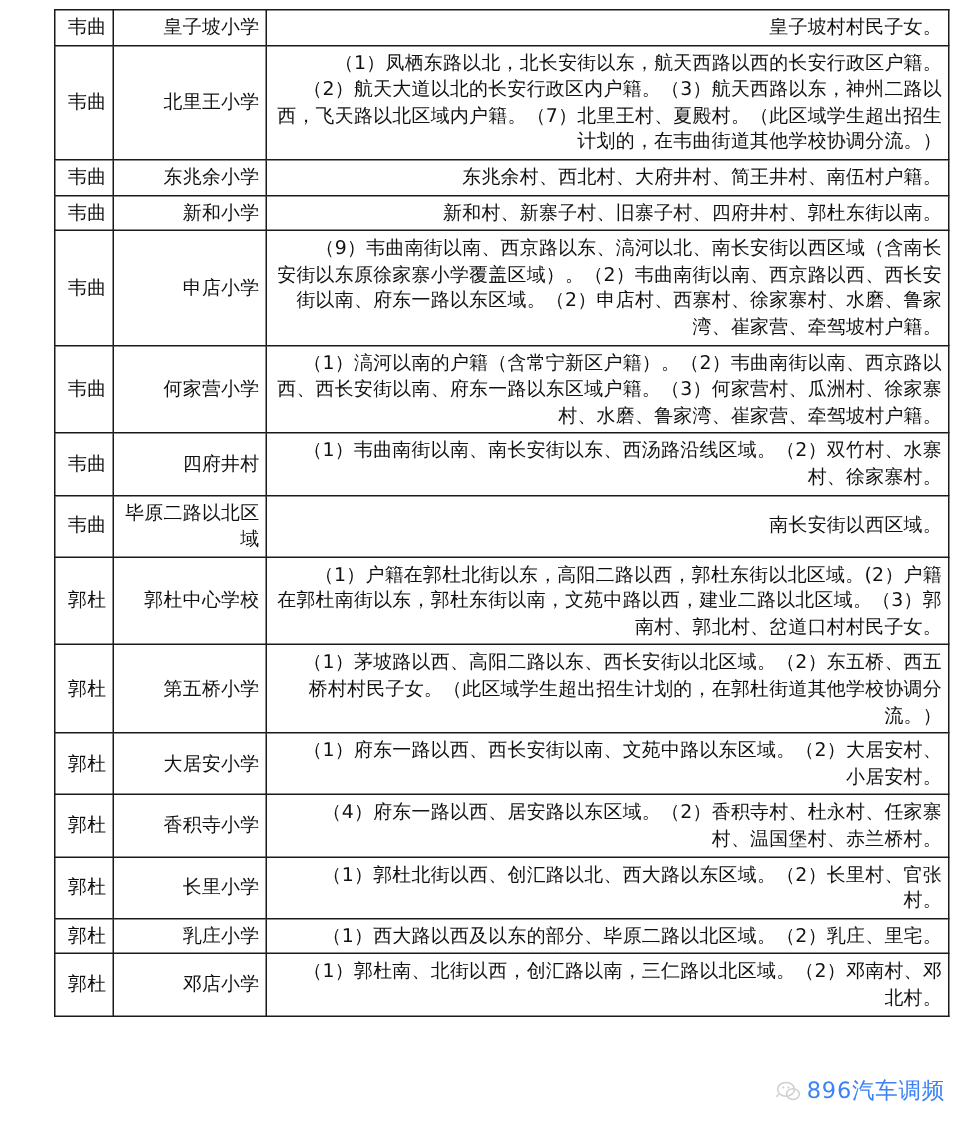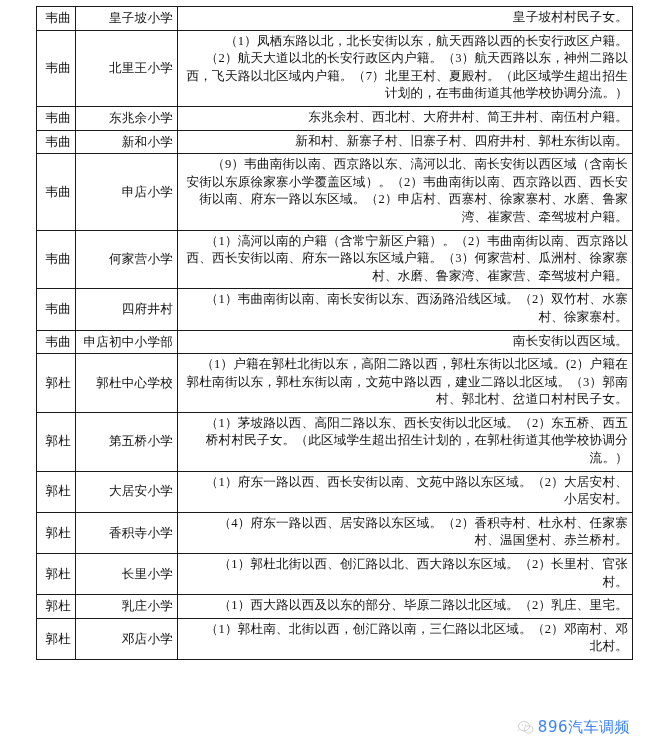--- a/index.html
+++ b/index.html
@@ -54,21 +54,20 @@
   td.cell-school {
     text-align: left;
     padding-left: 6px;
     letter-spacing: 0.6px;
   }
   td.cell-scope {
     text-align: justify;
     text-justify: inter-ideograph;
     padding-left: 5px;
     padding-right: 3px;
-    font-family: Liberation Serif, serif;
   }
   td.cell-scope.indent > span {
     display: block;
     text-indent: 1.5em;
   }
   td.cell-scope.noindent > span {
     display: block;
     text-indent: 0;
   }
 
@@ -155,21 +154,21 @@
         </tr>
         <tr>
           <td class="cell-street">韦曲</td>
           <td class="cell-school">四府井村</td>
           <td class="cell-scope indent">
             <span>（1）韦曲南街以南、南长安街以东、西汤路沿线区域。（2）双竹村、水寨村、徐家寨村。</span>
           </td>
         </tr>
         <tr>
           <td class="cell-street">韦曲</td>
-          <td class="cell-school">申店初中小学部</td>
+          <td class="cell-school">毕原二路以北区域</td>
           <td class="cell-scope noindent">
             <span>南长安街以西区域。</span>
           </td>
         </tr>
         <tr>
           <td class="cell-street">郭杜</td>
           <td class="cell-school">郭杜中心学校</td>
           <td class="cell-scope indent">
             <span>（1）户籍在郭杜北街以东，高阳二路以西，郭杜东街以北区域。(2）户籍在郭杜南街以东，郭杜东街以南，文苑中路以西，建业二路以北区域。（3）郭南村、郭北村、岔道口村村民子女。</span>
           </td>

